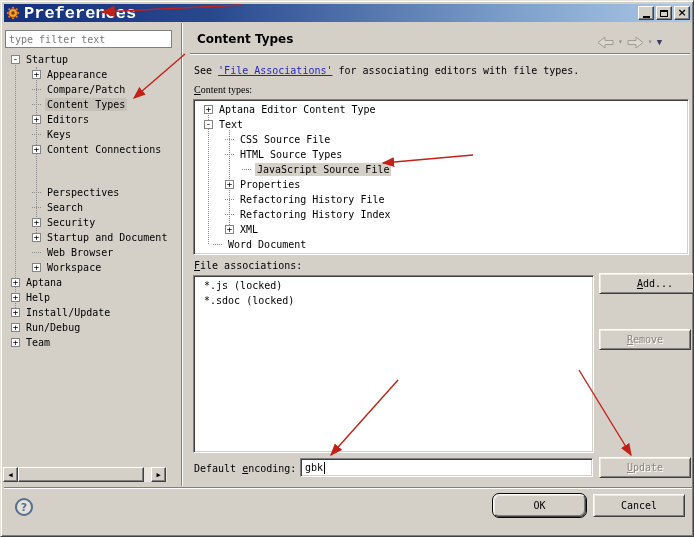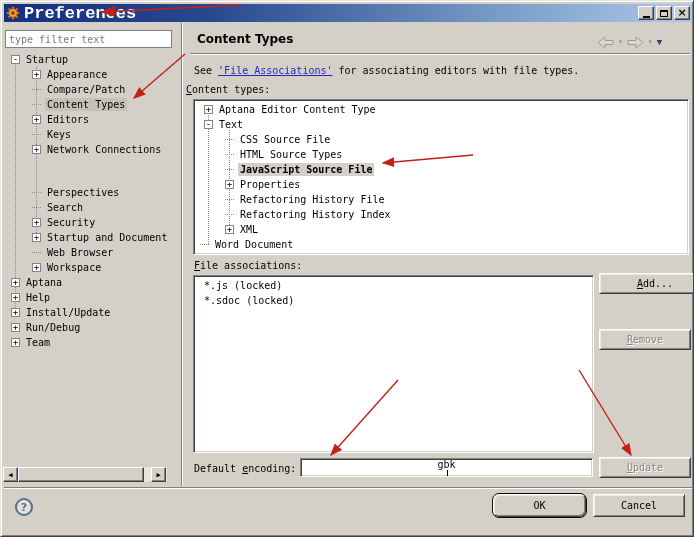--- a/index.html
+++ b/index.html
@@ -106,21 +106,21 @@
   .btn-edit   { left:598px; top:300px; width:92px; height:21px; }
   .btn-remove { left:598px; top:328px; width:92px; height:21px; }
   .btn-update { left:598px; top:456px; width:92px; height:21px; }
   .btn-ok     { left:492px; top:493px; width:93px; height:23px; }
   .btn-cancel { left:592px; top:493px; width:92px; height:23px; }
 
   .textbox {
     position:absolute; background:#fff;
     border:1px solid; border-color:#808080 #fff #fff #808080;
     box-shadow: inset 1px 1px 0 #404040, inset -1px -1px 0 #d4d0c8;
-    display:flex; align-items:center; padding:0 4px; white-space:nowrap;flex-direction:column;
+    display:flex; align-items:center; padding:0 4px; white-space:nowrap;
   }
   .enc-box { left:299px; top:457px; width:293px; height:19px; }
   .caret { display:inline-block; width:1px; height:12px; background:#000; margin-left:1px; }
 
   
   .help-btn {
     position:absolute; left:14px; top:497px; width:18px; height:18px; border-radius:50%;
     border:2px solid #56708e; color:#56708e; background:#e4e1da;
     display:flex; align-items:center; justify-content:center;
     font-family:"DejaVu Sans",sans-serif; font-weight:bold; font-size:11px; cursor:pointer;
@@ -183,21 +183,21 @@
       <div class="trow" style="padding-left: 29px;">
         <span class="tbox-slot box">+</span>
         <span class="tlabel">Editors</span>
       </div>
       <div class="trow" style="padding-left: 29px;">
         <span class="tbox-slot dash"></span>
         <span class="tlabel">Keys</span>
       </div>
       <div class="trow" style="padding-left: 29px;">
         <span class="tbox-slot box">+</span>
-        <span class="tlabel">Network Connections</span>
+        <span class="tlabel">Content Connections</span>
       </div>
       <div class="trow" style="padding-left: 29px; margin-top: 28px;">
         <span class="tbox-slot dash"></span>
         <span class="tlabel">Perspectives</span>
       </div>
       <div class="trow" style="padding-left: 29px;">
         <span class="tbox-slot dash"></span>
         <span class="tlabel">Search</span>
       </div>
       <div class="trow" style="padding-left: 29px;">
@@ -260,21 +260,21 @@
     <svg width="17" height="13" viewBox="0 0 17 13">
       <path d="M1 4.5 L9 4.5 L9 1 L16 6.5 L9 12 L9 8.5 L1 8.5 Z" fill="#dcd8d0" stroke="#a09c94" stroke-width="1"></path>
     </svg>
     <span class="nav-caret">▾</span>
     <span class="nav-menu">▼</span>
   </div>
   <div class="hsep header-sep"></div>
 
   <div class="assoc-note"><span>See </span><span class="link">'File Associations'</span><span> for associating editors with file types.</span></div>
 
-  <div class="field-label" style="left:185px; top:83px;"><span class="mn">C</span><span>ontent types:</span></div>
+  <div class="field-label" style="left:193px; top:83px;font-family:Liberation Serif, serif;"><span class="mn">C</span><span>ontent types:</span></div>
 
   <div class="panel-box ct-tree-box">
     <div class="inner-pad tree">
       <div class="vguide" style="left:12px; top:13px; height:129px;"></div>
       <div class="vguide" style="left:33px; top:28px; height:99px;"></div>
 
     <div class="trow" style="padding-left: 8px;">
           <span class="tbox-slot box">+</span>
           <span class="tlabel">Aptana Editor Content Type</span>
         </div>
@@ -283,41 +283,41 @@
           <span class="tlabel">Text</span>
         </div>
         <div class="trow" style="padding-left: 29px;">
           <span class="tbox-slot dash"></span>
           <span class="tlabel">CSS Source File</span>
         </div>
         <div class="trow" style="padding-left: 29px;">
           <span class="tbox-slot dash"></span>
           <span class="tlabel">HTML Source Types</span>
         </div>
-        <div class="trow" style="padding-left: 29px; font-weight: bold;">
+        <div class="trow" style="padding-left: 46px;">
           <span class="tbox-slot dash"></span>
           <span class="tlabel sel-white">JavaScript Source File</span>
         </div>
         <div class="trow" style="padding-left: 29px;">
           <span class="tbox-slot box">+</span>
           <span class="tlabel">Properties</span>
         </div>
         <div class="trow" style="padding-left: 29px;">
           <span class="tbox-slot dash"></span>
           <span class="tlabel">Refactoring History File</span>
         </div>
         <div class="trow" style="padding-left: 29px;">
           <span class="tbox-slot dash"></span>
           <span class="tlabel">Refactoring History Index</span>
         </div>
         <div class="trow" style="padding-left: 29px;">
           <span class="tbox-slot box">+</span>
           <span class="tlabel">XML</span>
         </div>
-        <div class="trow" style="padding-left: 4px;">
+        <div class="trow" style="padding-left: 17px;">
           <span class="tbox-slot dash"></span>
           <span class="tlabel">Word Document</span>
         </div>
       </div>
   </div>
 
   <div class="field-label" style="left:193px; top:259px;"><span class="mn">F</span><span>ile associations:</span></div>
 
   <div class="panel-box fa-list-box">
     <div class="inner-pad">

